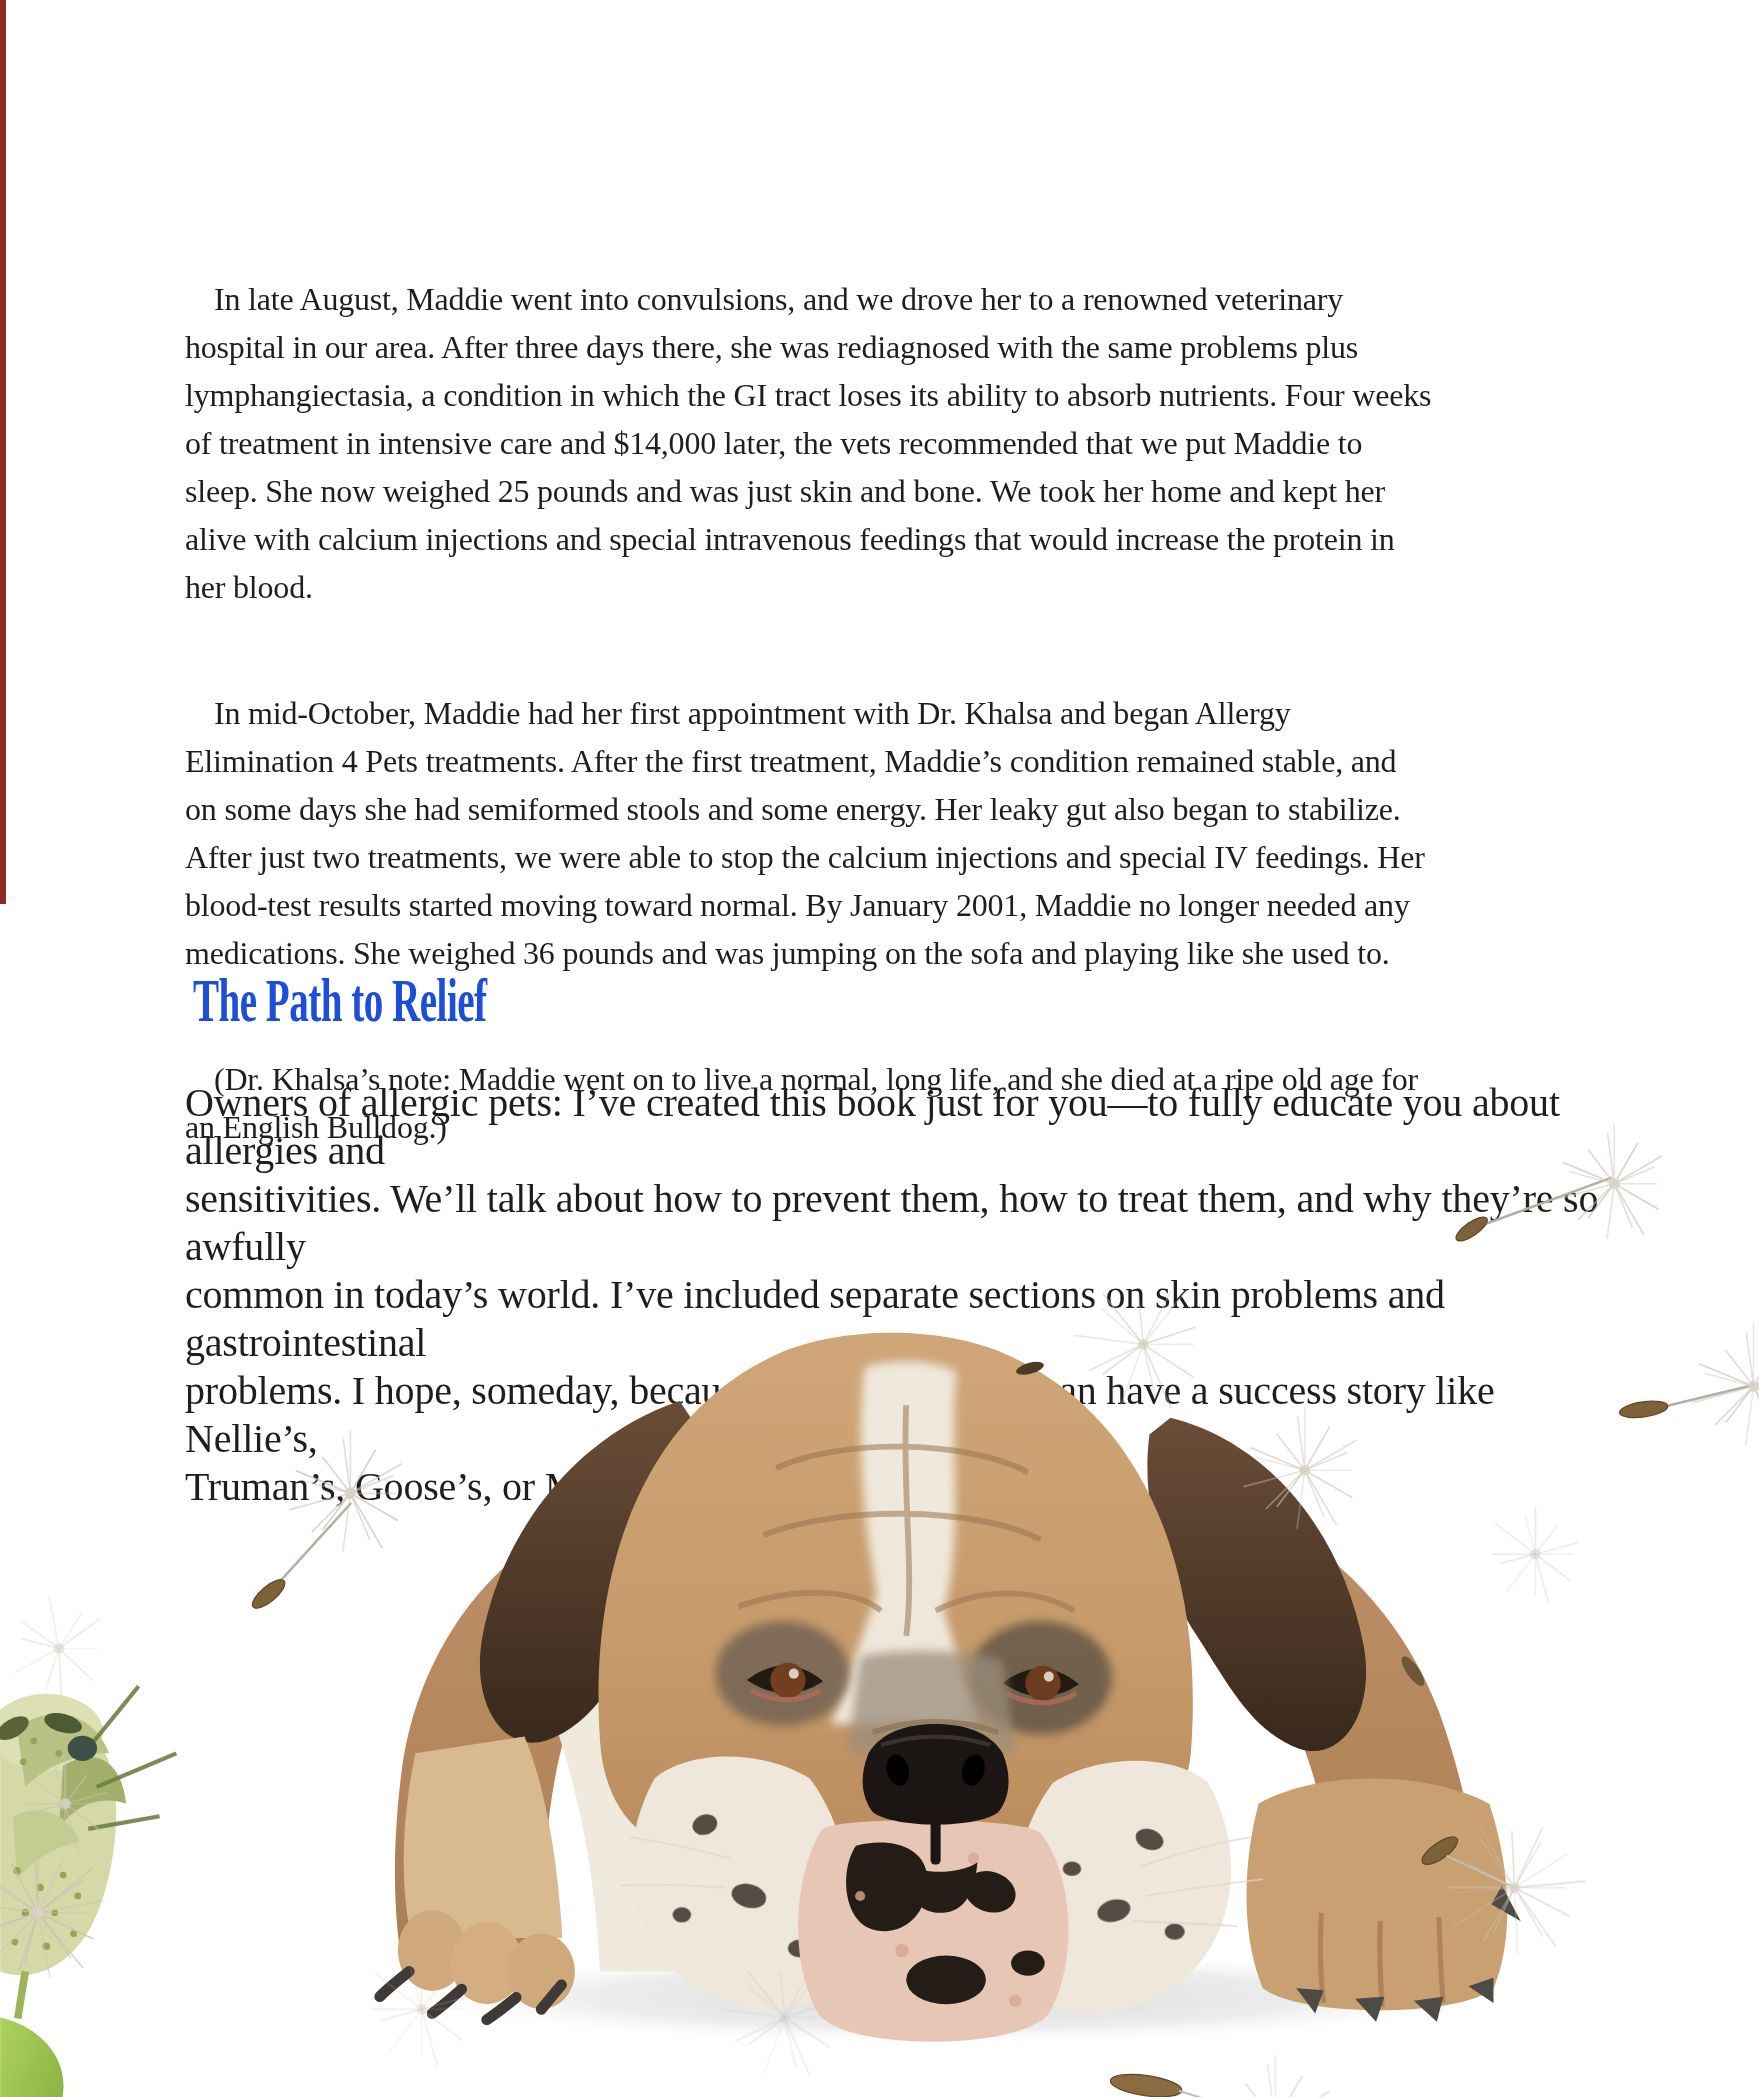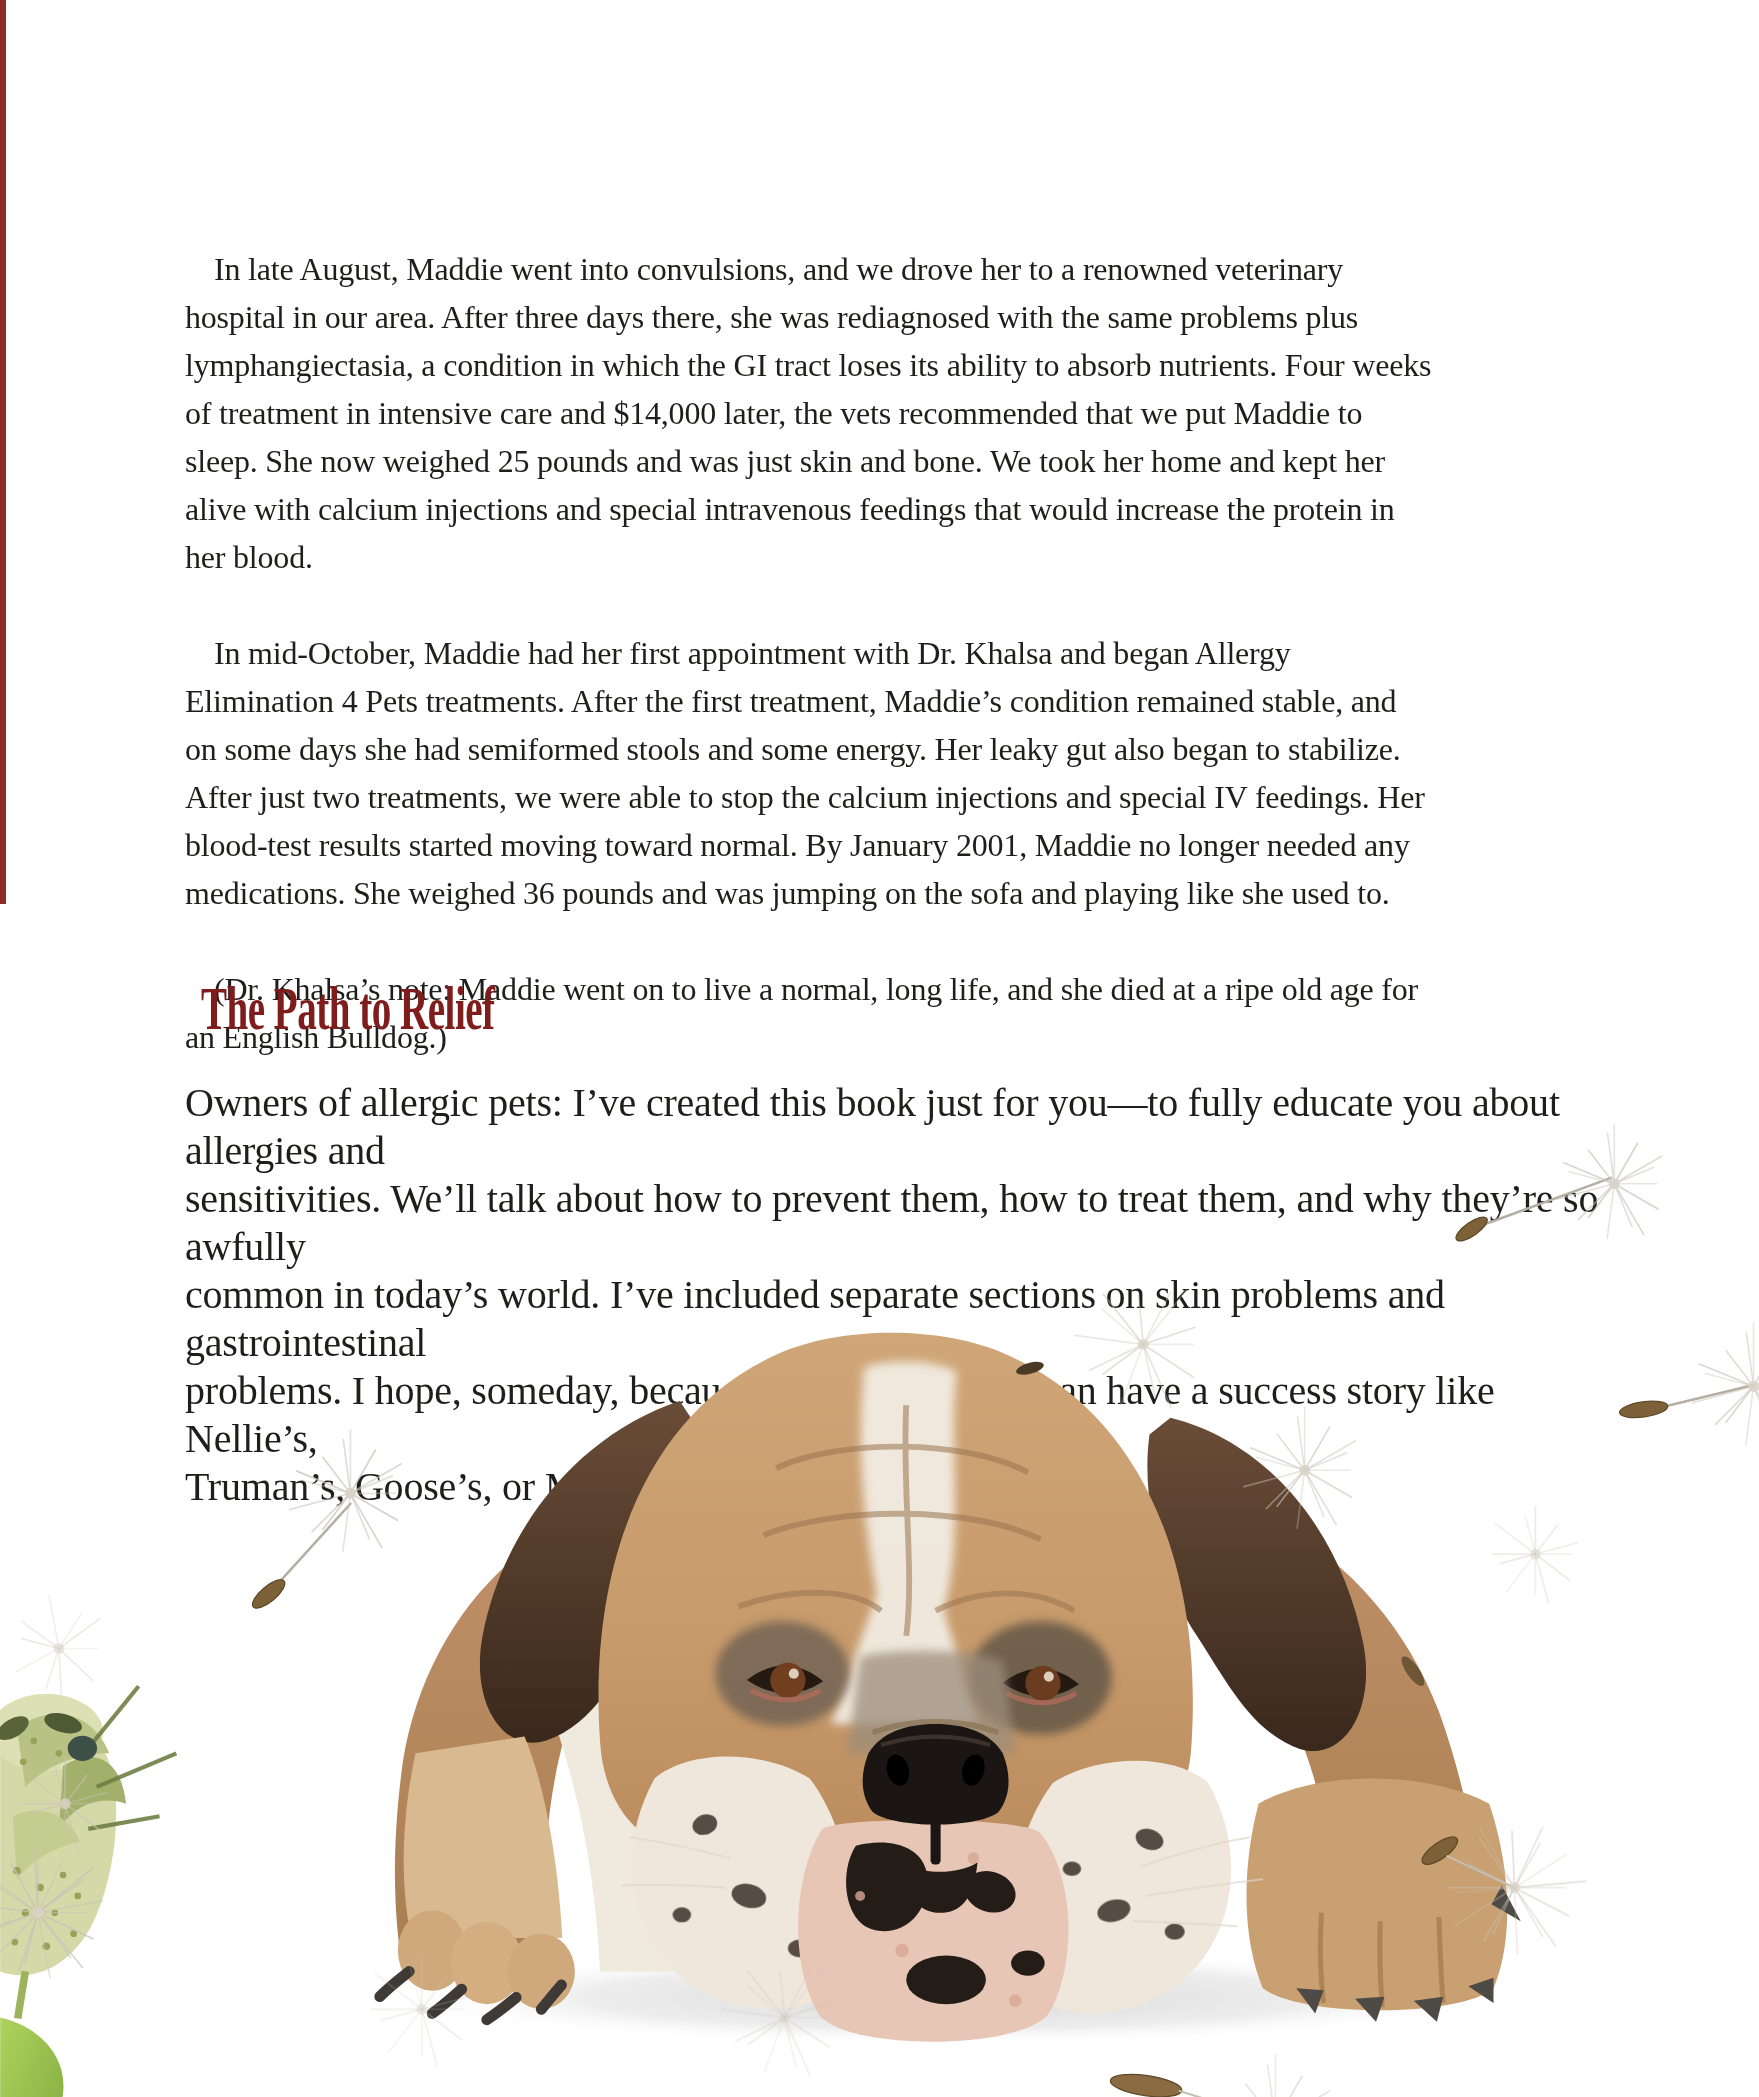--- a/index.html
+++ b/index.html
@@ -13,25 +13,25 @@
   .edge-bar{
     position:absolute;left:0;top:0;width:5.9px;height:904px;
     background:#8e2b25;
   }
   .bodytext{
     position:absolute;left:185px;top:197px;
     font-size:32px;line-height:48px;letter-spacing:-0.2px;
     color:#1f1e1c;white-space:pre-line;width:1451px;
   }
   .bodytext p{margin:0;padding:0;}
-  .bodytext p.indent{text-indent:29px;}
+  .bodytext p.indent{text-indent:29px;margin-top:30px;}
   .section-heading{
-    position:absolute;left:185px;top:961px;margin:16px;
+    position:absolute;left:185px;top:961px;margin:8px;
     font-size:62px;line-height:63px;font-weight:bold;
-    color:#7f1d1d;letter-spacing:-0.8px;white-space:nowrap;
+    color:#1d4ed8;letter-spacing:-0.8px;white-space:nowrap;
   }
   .section-heading .squeeze{
     display:inline-block;transform:scaleX(0.63);transform-origin:0 50%;
   }
   .bodytext2{
     position:absolute;left:185px;top:1031px;
     font-size:40px;line-height:48px;letter-spacing:-0.2px;
     color:#1f1e1c;white-space:pre-line;width:1451px;
   }
   .bodytext2 p{margin:0;padding:0;}

